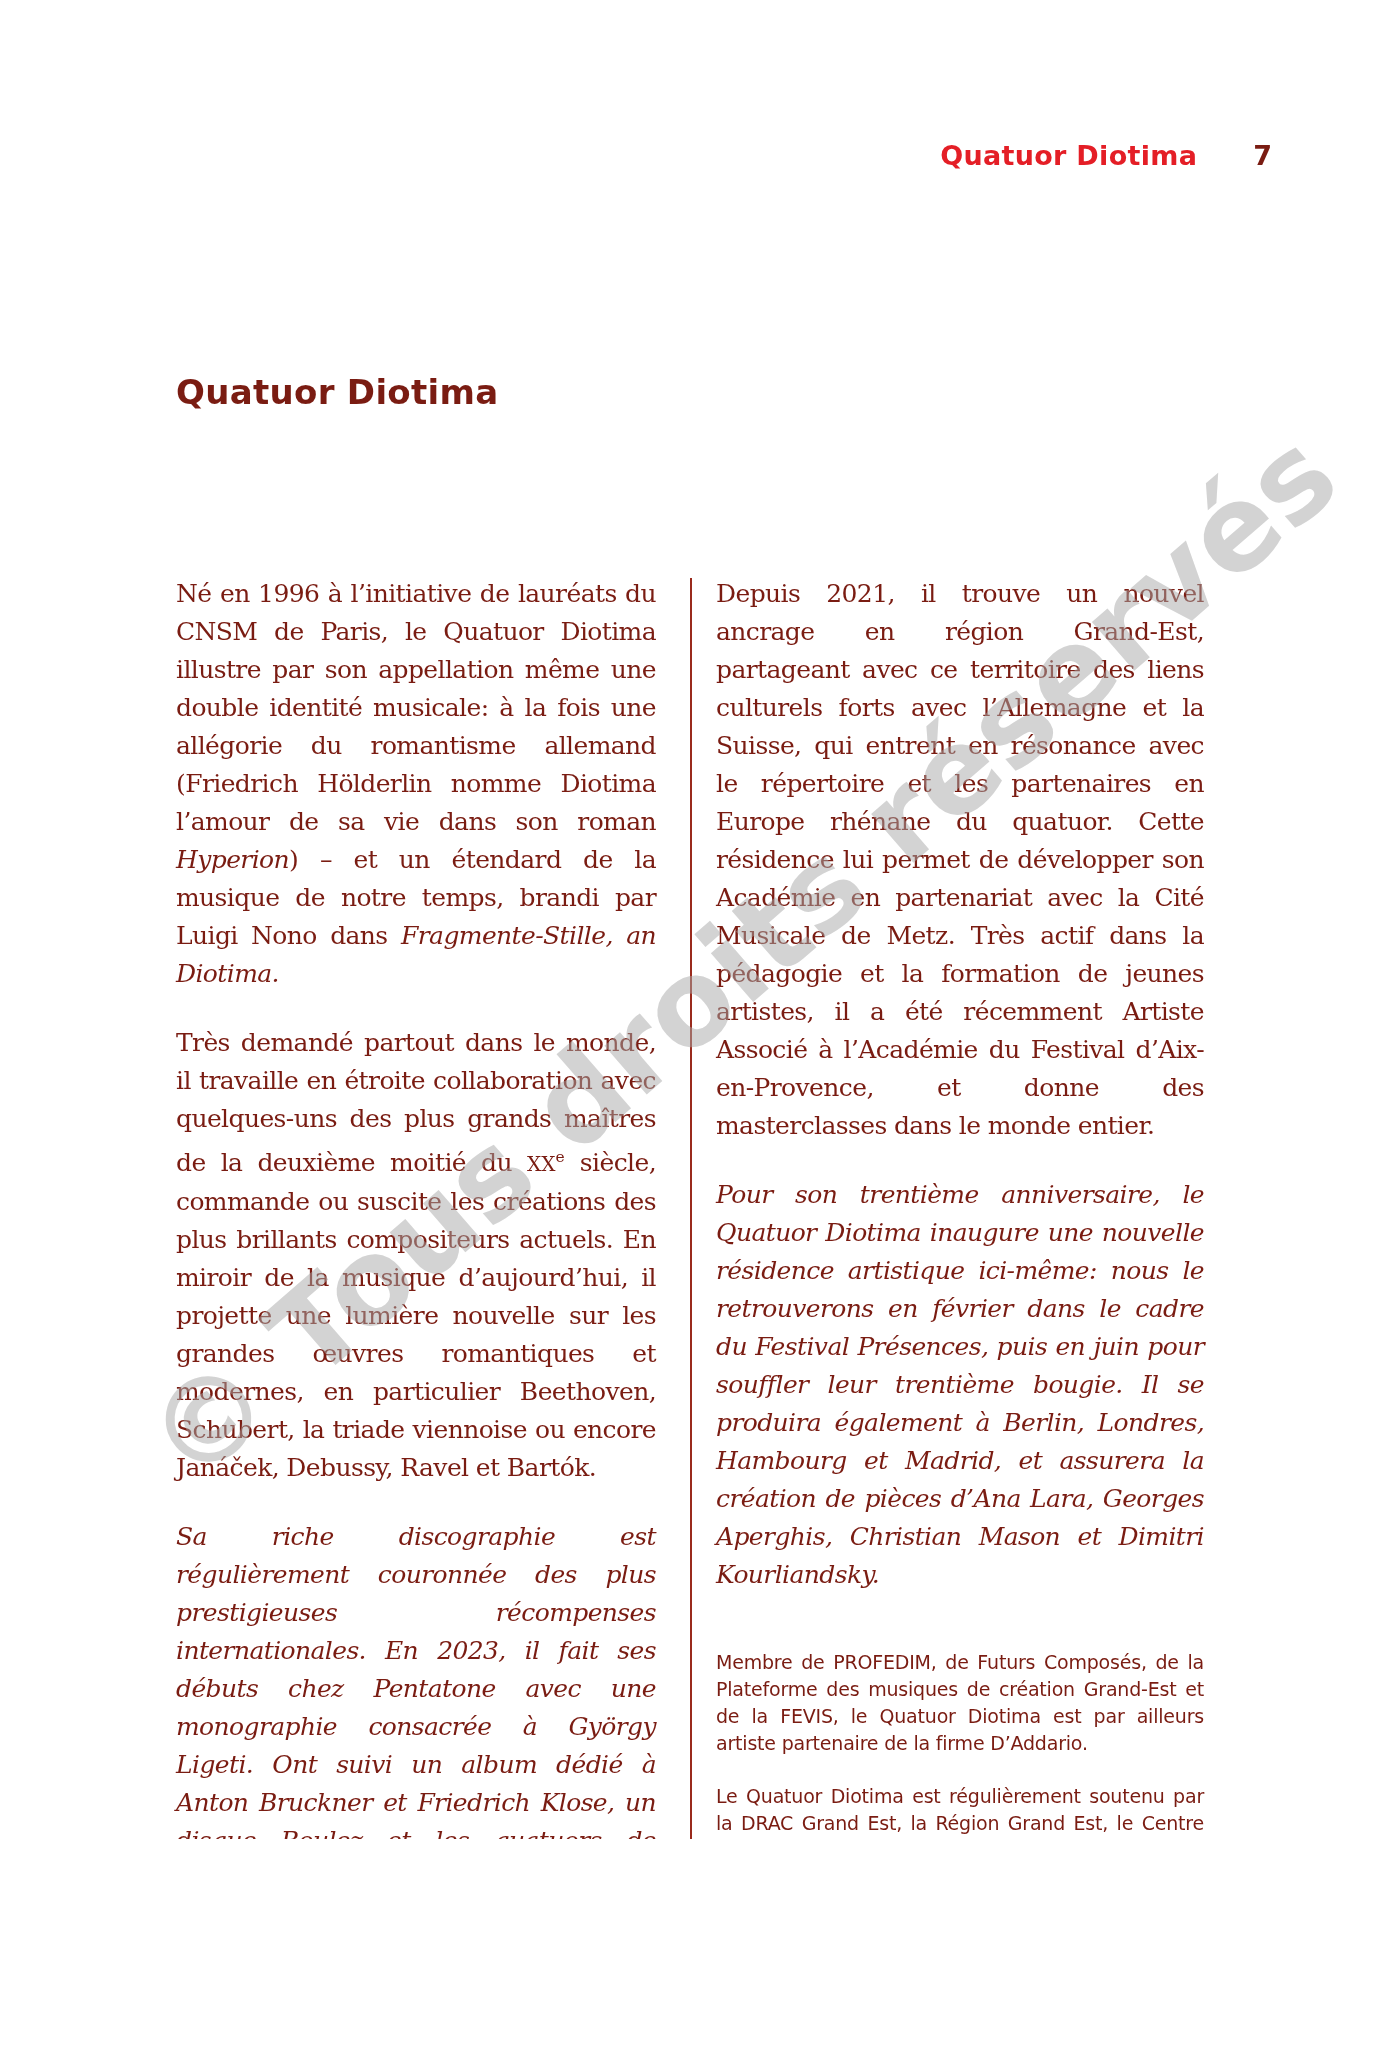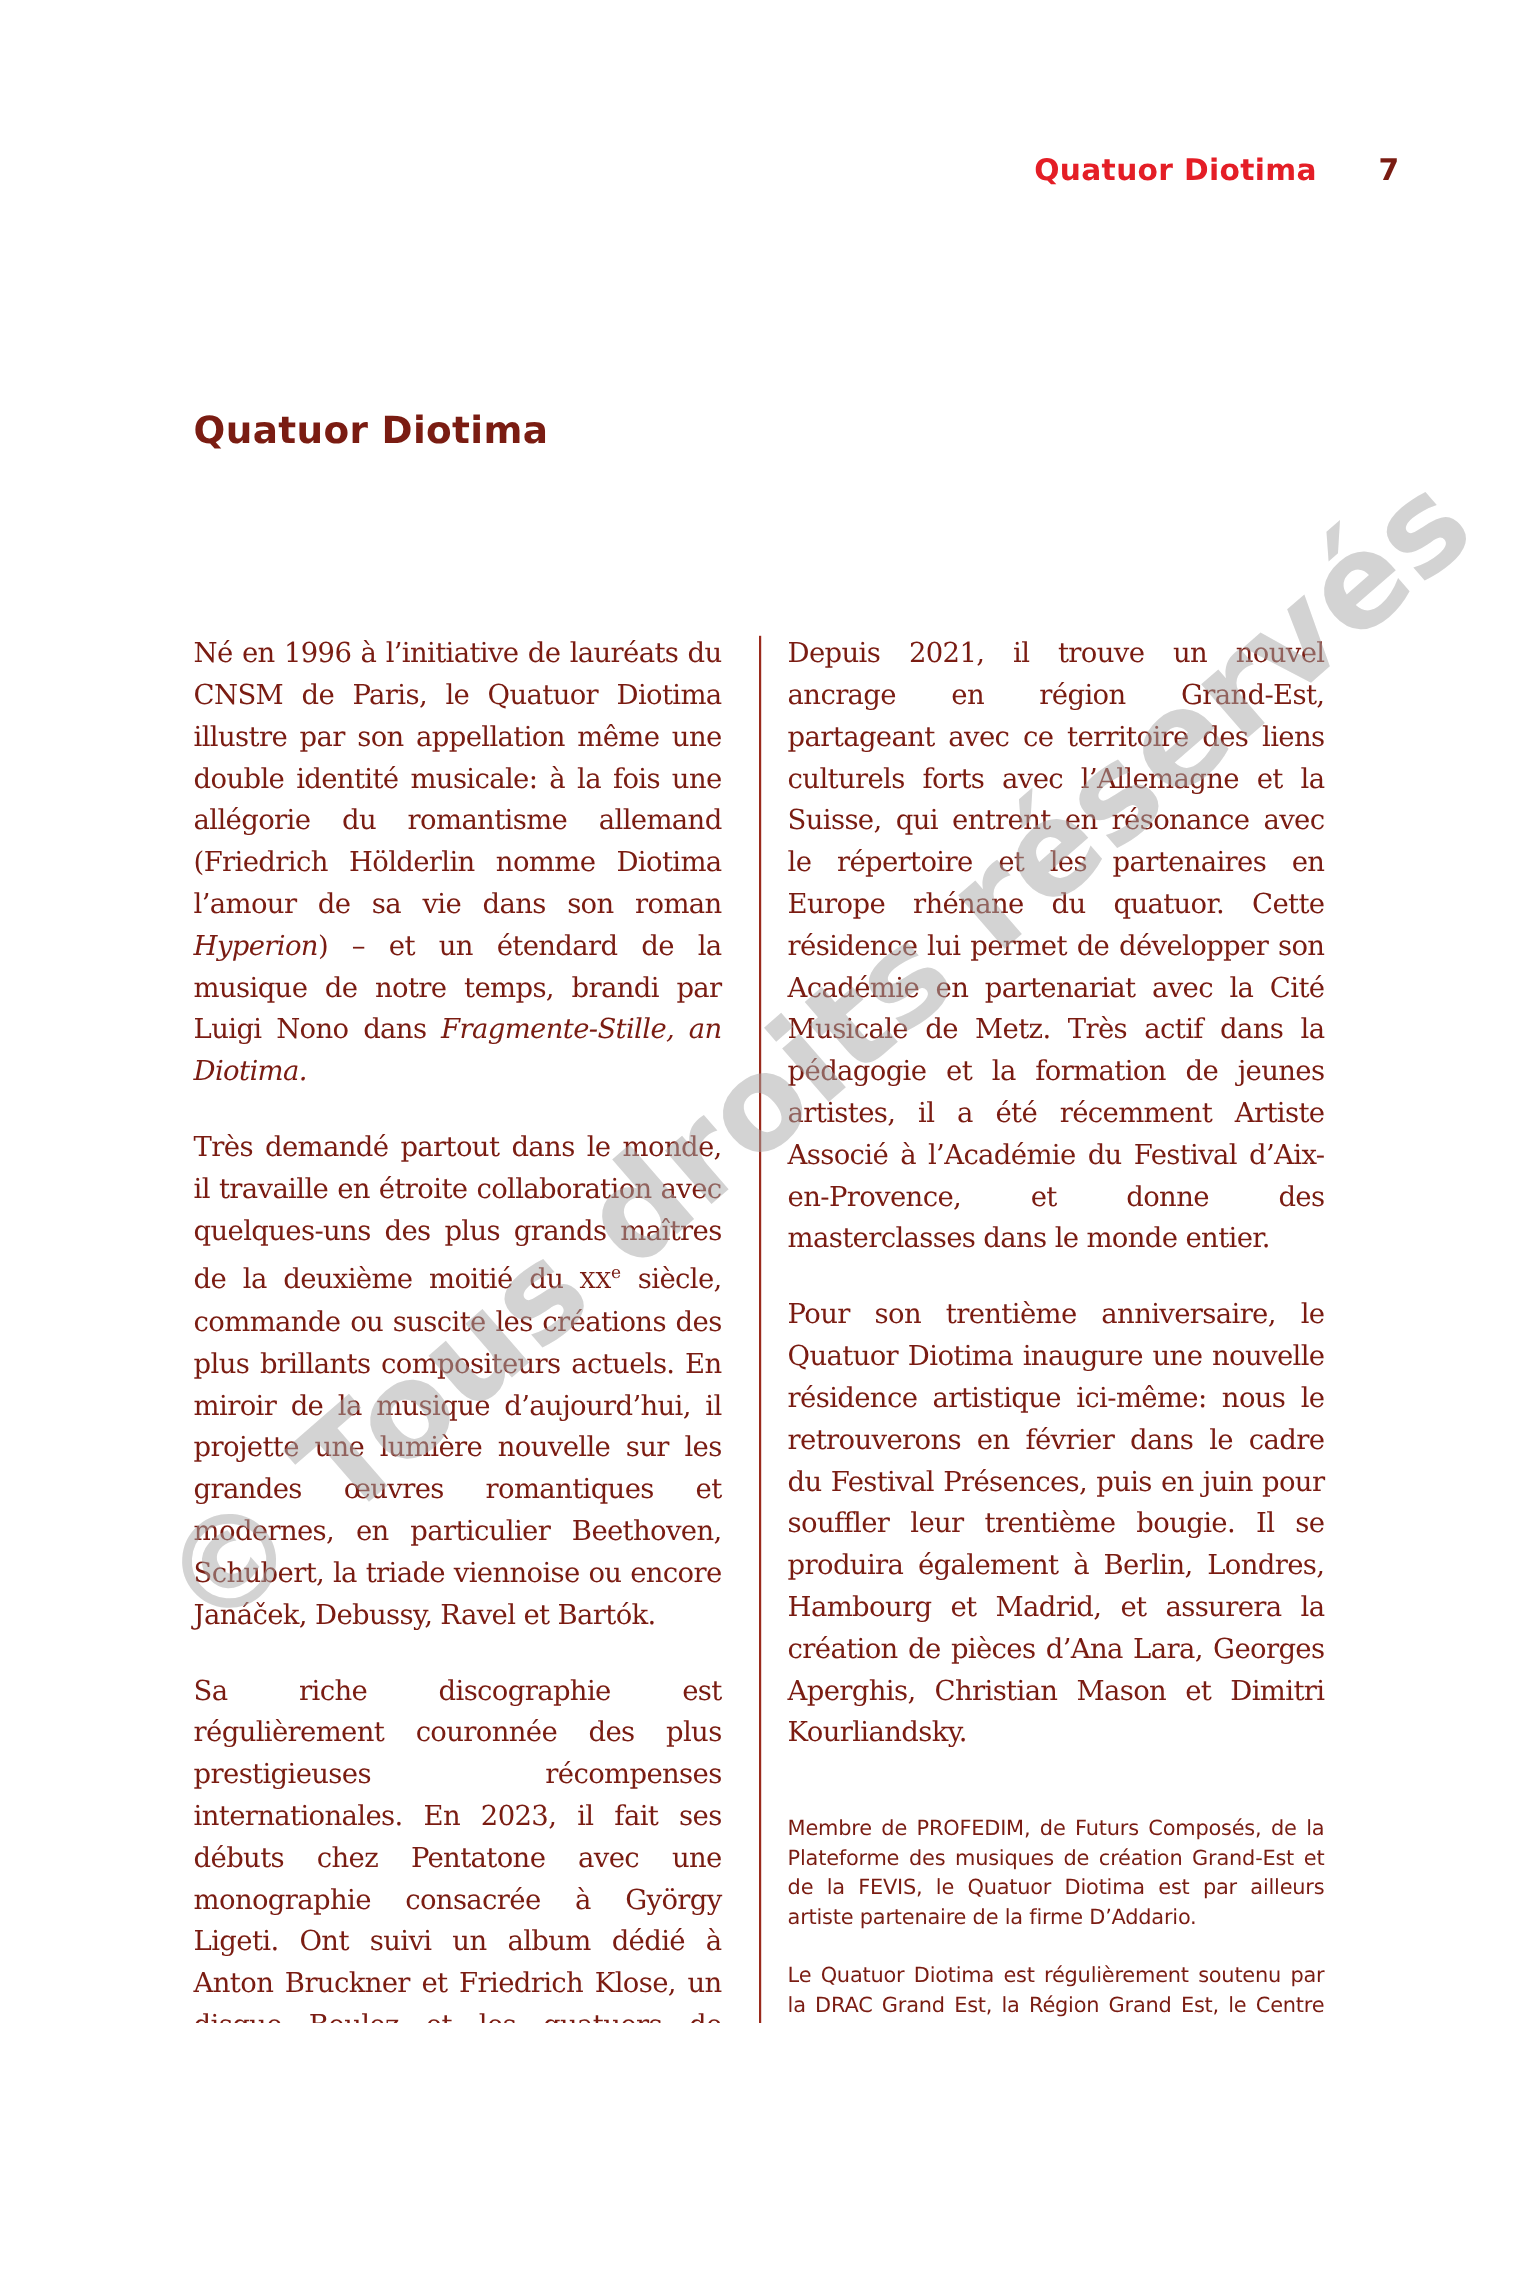--- a/index.html
+++ b/index.html
@@ -28,21 +28,21 @@
   .divider {
     position:absolute; left:514px; top:3px; width:2px; height:1324px;
     background:var(--divider);
   }
   p.body {
     margin:0 0 31px 0;
     font-size:25px; line-height:38px; letter-spacing:-0.6px;
     text-align:justify; color:var(--ink);
     hyphens:none;
   }
-  p.body:last-child { margin-bottom:0; }
+  p.body:last-child { margin-bottom:0;font-style:italic; }
   .it  { font-style:italic; }
   .sc  { font-size:0.8em; letter-spacing:0; }
   .sup { vertical-align:super; font-size:0.62em; letter-spacing:0; }
   .notes { margin-top:55px; font-family:"DejaVu Sans", sans-serif; }
   .notes p.note {
     margin:0 0 26px 0;
     font-size:19px; line-height:27px; letter-spacing:-0.2px;
     text-align:justify; color:var(--ink);
   }
   .watermark {

